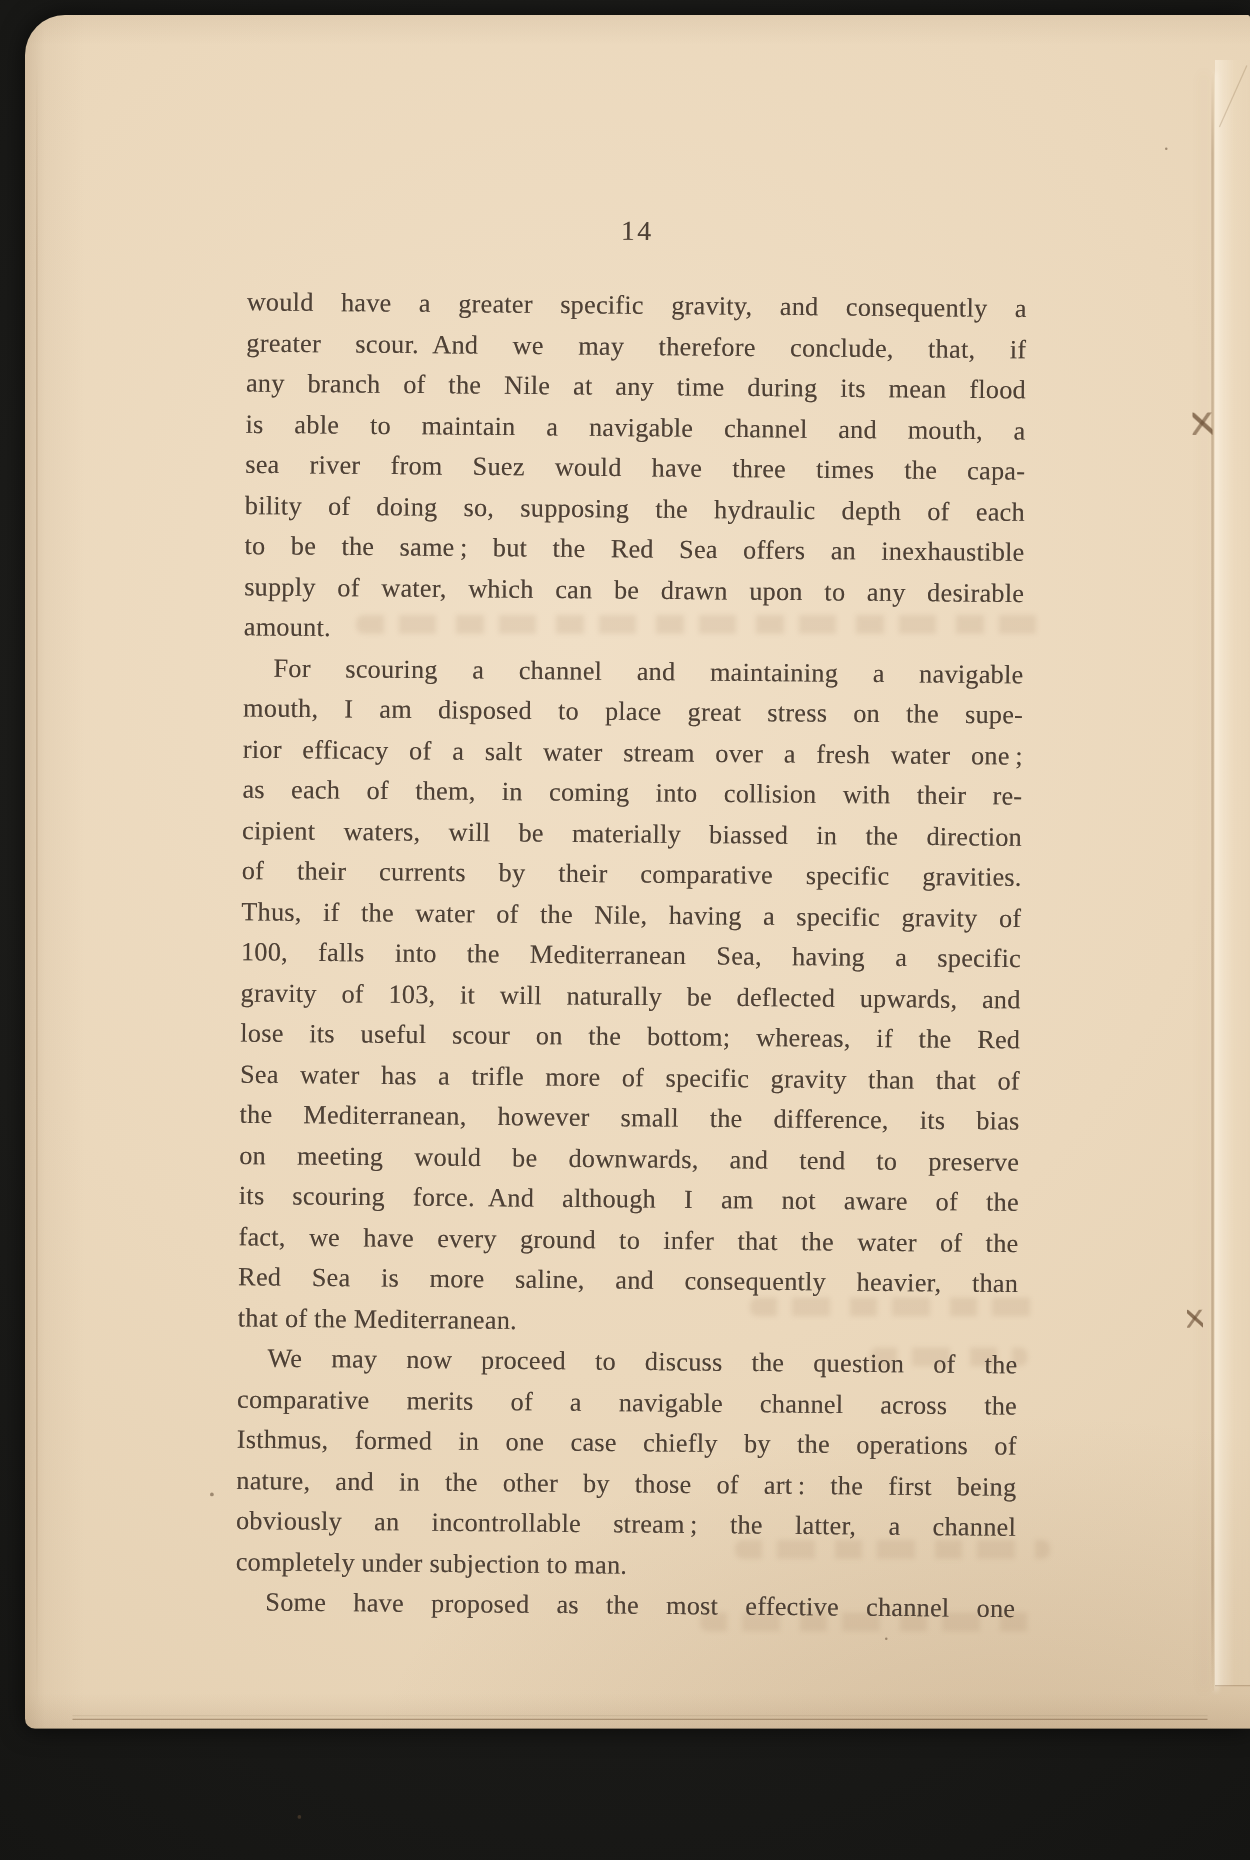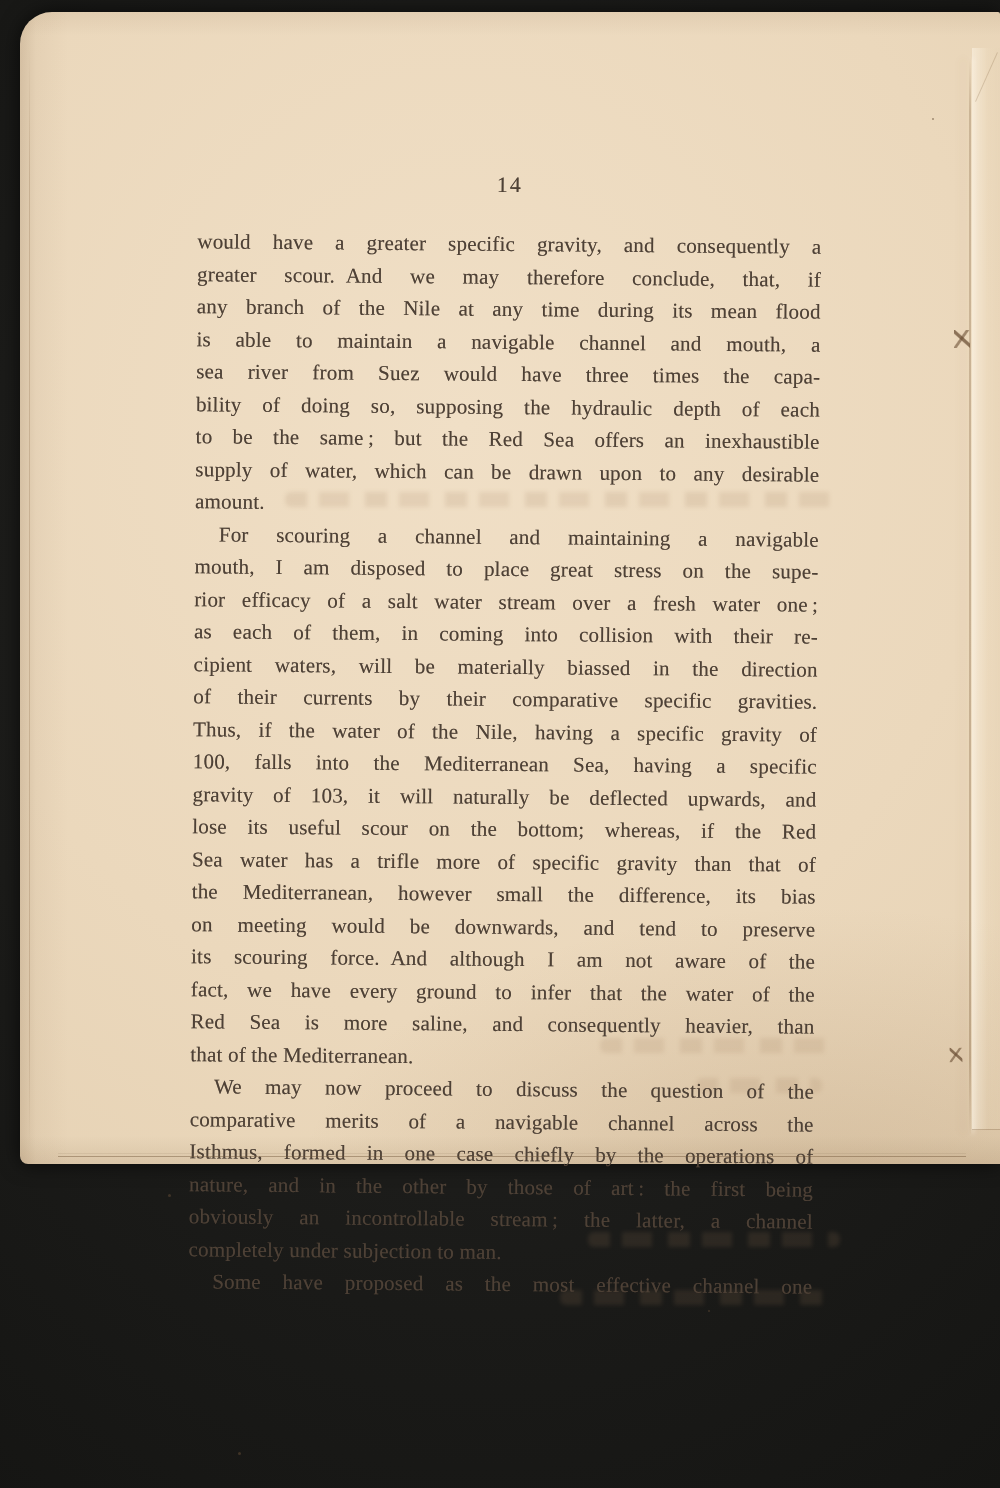--- a/index.html
+++ b/index.html
@@ -2,21 +2,21 @@
 <html><head>
 <meta charset="utf-8">
 <style>
   html,body{margin:0;padding:0;}
   body{
     width:1000px;height:1488px;position:relative;overflow:hidden;
     background:radial-gradient(ellipse 950px 1150px at 48% 42%, #252523 0%, #1a1a18 60%, #141412 100%);
     font-family:"Liberation Serif","DejaVu Serif",serif;
   }
   .page{
-    position:absolute;left:20px;top:12px;width:980px;height:1152px;
+    position:absolute;left:20px;top:12px;width:980px;height:1371px;
     border-radius:32px 2px 0 8px;
     background:
       radial-gradient(ellipse 780px 430px at 82% 103%, rgba(146,112,74,.22), rgba(146,112,74,0) 68%),
       linear-gradient(90deg, rgba(124,94,62,.20) 0px, rgba(124,94,62,.06) 16px, rgba(124,94,62,0) 48px),
       linear-gradient(0deg, rgba(124,94,62,.13) 0px, rgba(124,94,62,0) 28px),
       linear-gradient(180deg, rgba(124,94,62,.09) 0px, rgba(124,94,62,0) 24px),
       radial-gradient(ellipse 920px 1020px at 45% 36%, #f0dfc6 0%, #ebd8bc 58%, #e5d1b3 100%);
     box-shadow:0 0 20px rgba(0,0,0,.65);
   }
   .left-stack-edge{

